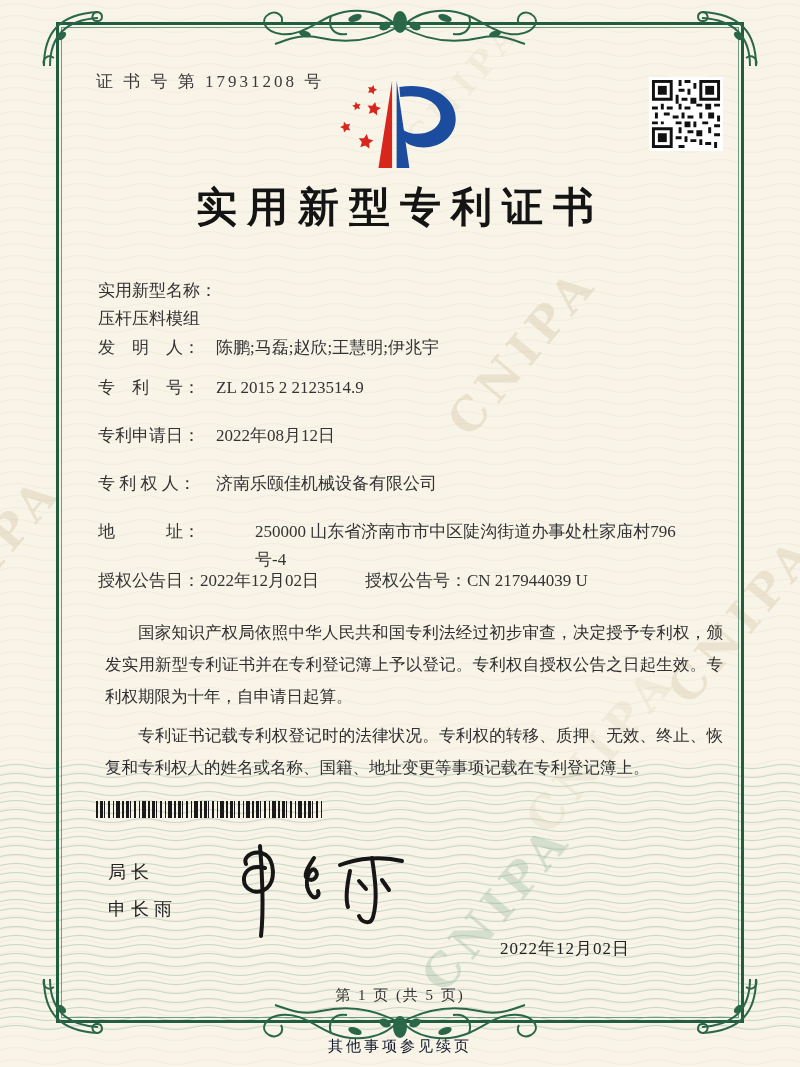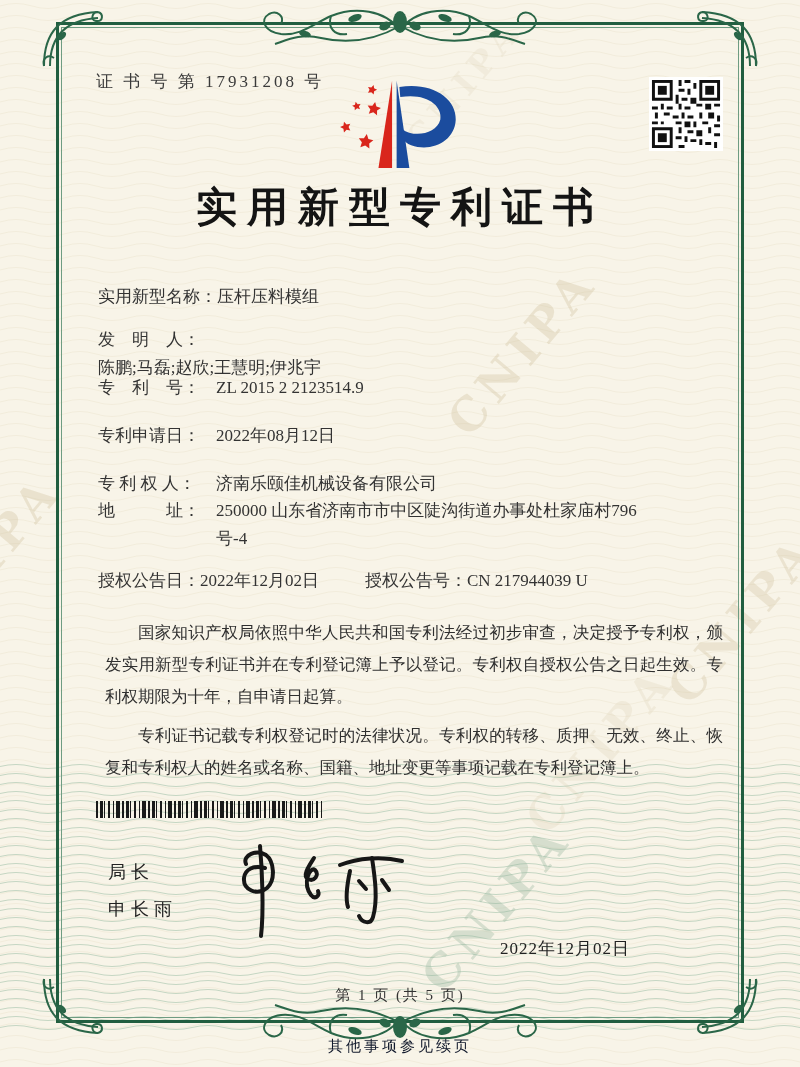--- a/index.html
+++ b/index.html
@@ -35,22 +35,22 @@
   
   .cert-no{left:96px;top:70px;font-size:17px;letter-spacing:3px;color:#3a3a3a;text-align:right;}
   .emblem{left:318px;top:78px;}
   .qr{left:649px;top:77px;}
   .title{left:57px;right:57px;top:180px;text-align:center;font-size:41px;
          font-weight:bold;letter-spacing:10px;color:#141414;}
   
   .field{left:98px;display:flex;font-size:17px;color:#333;line-height:28px;}
   .field .lb{flex:none;min-width:118px;white-space:nowrap;}
   .field .vl{flex:none;}
-  .f1{top:283px;}.f2{top:326px;flex-direction:column;}.f3{top:374px;}.f4{top:422px;}
-  .f5{top:470px;}.f6{top:497px;}
+  .f1{top:277px;flex-direction:column;}.f2{top:334px;}.f3{top:374px;}.f4{top:422px;}
+  .f5{top:470px;}.f6{top:518px;gap:39px;}
   .f6 .vl{max-width:438px;}
   .grant{top:567px;left:98px;display:flex;font-size:17px;line-height:28px;color:#333;}
   .grant .g2{margin-left:46px;}
   
   .body-text{left:98px;right:70px;top:610px;font-size:16.5px;line-height:32px;
              text-align:justify;color:#2f2f2f;}
   .body-text p{margin:7px;text-indent:2em;}
   
   .barcode{left:96px;top:801px;width:226px;height:17px;
     background:repeating-linear-gradient(90deg,

